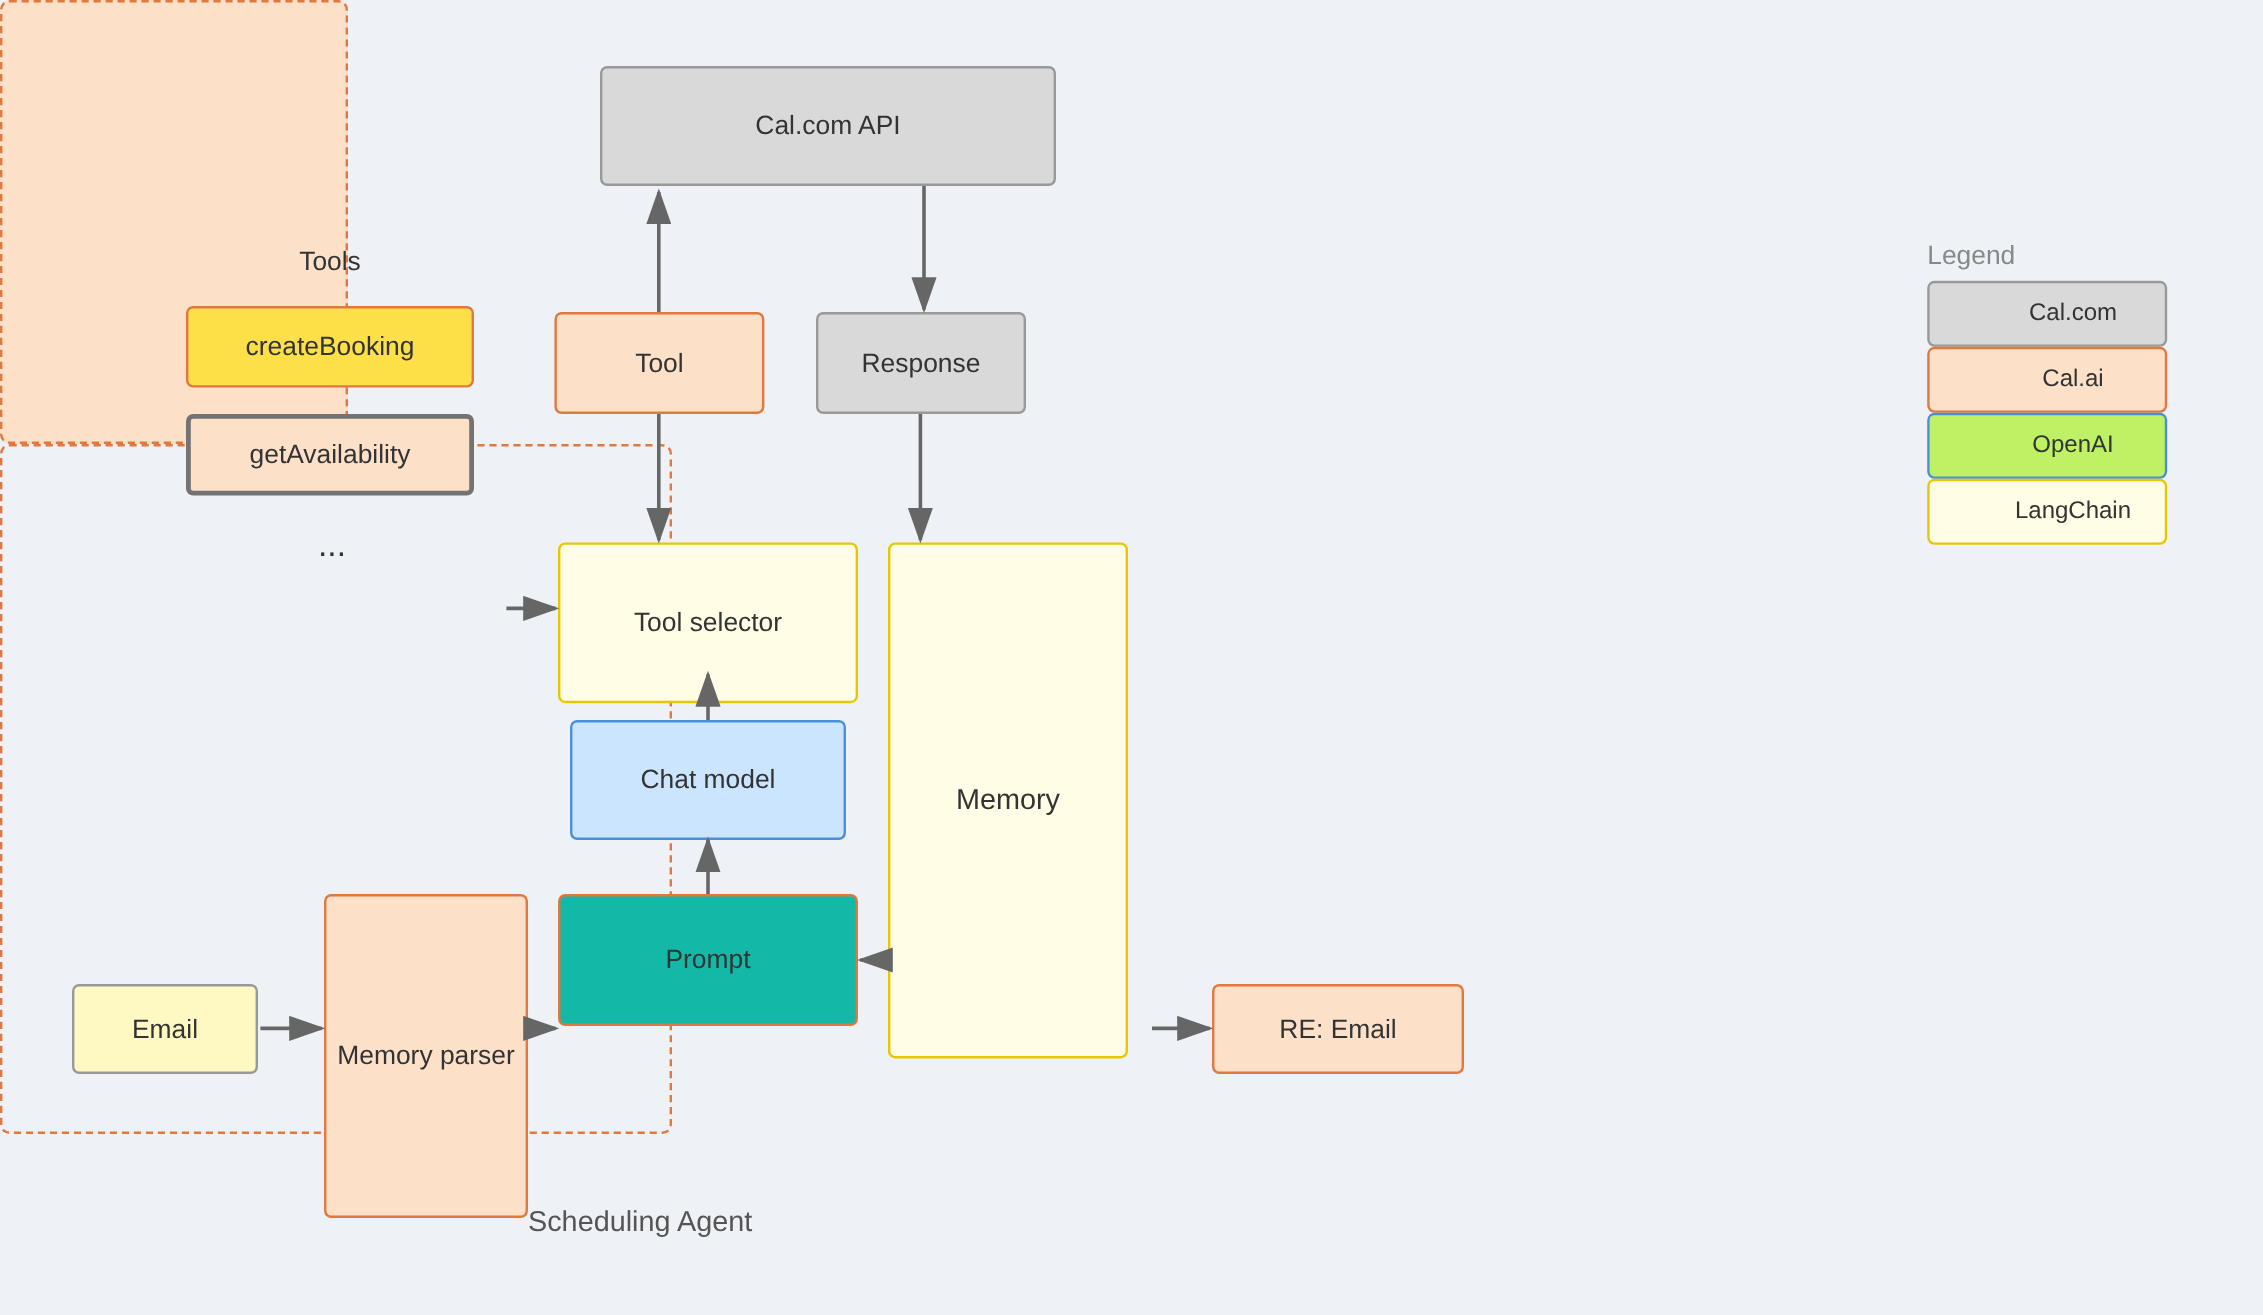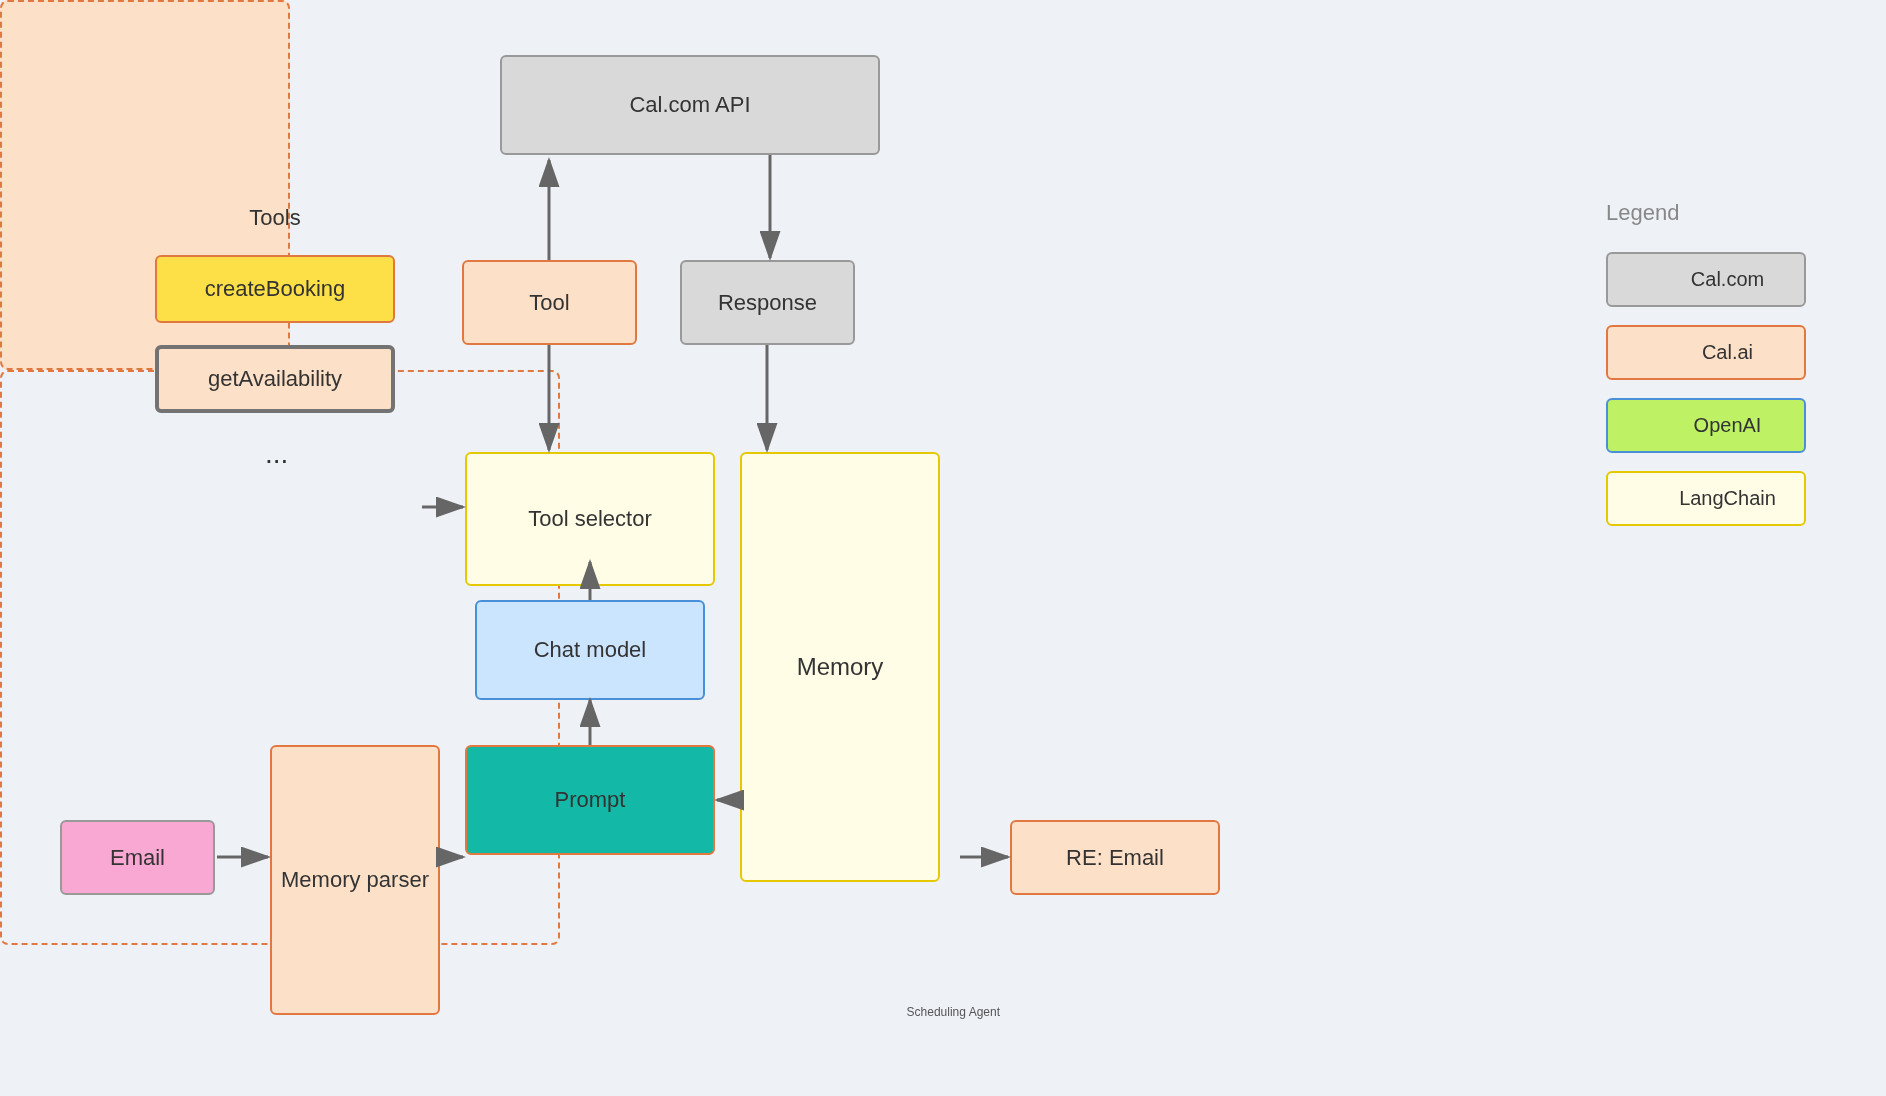--- a/index.html
+++ b/index.html
@@ -92,22 +92,22 @@
       left: 440px; top: 420px;
       width: 560px; height: 575px;
       background: transparent;
       border: 2.5px dashed #e07840;
       border-radius: 8px;
     }
     .box-agent-label {
       position: absolute;
       left: 440px; top: 1005px;
       width: 560px;
-      text-align: right;
-      font-size: 12px;
+      text-align: left;
+      font-size: 24px;
       color: #555;
     }
     
     .box-toolselector {
       left: 465px; top: 452px;
       width: 250px; height: 134px;
       background: #fffde6;
       border: 2.5px solid #e6c800;
       color: #333;
     }
@@ -142,42 +142,41 @@
       width: 170px; height: 270px;
       background: #fde0c8;
       border: 2px solid #e07840;
       color: #333;
       font-size: 22px;
     }
     
     .box-email {
       left: 60px; top: 820px;
       width: 155px; height: 75px;
-      background: #f9a8d4;
+      background: #fef9c3;
       border: 2px solid #999;
       color: #333;
       font-size: 22px;
     }
     
     .box-reemail {
       left: 1010px; top: 820px;
       width: 210px; height: 75px;
       background: #fde0c8;
       border: 2px solid #e07840;
       color: #333;
       font-size: 22px;
     }
 
     
     .legend-container {
       position: absolute;
       right: 80px; top: 200px;
       display: flex;
       flex-direction: column;
-      gap: 18px;
     }
     .legend-title {
       font-size: 22px;
       color: #888;
       margin-bottom: 8px;
     }
     .legend-item {
       width: 200px;
       height: 55px;
       display: flex;

